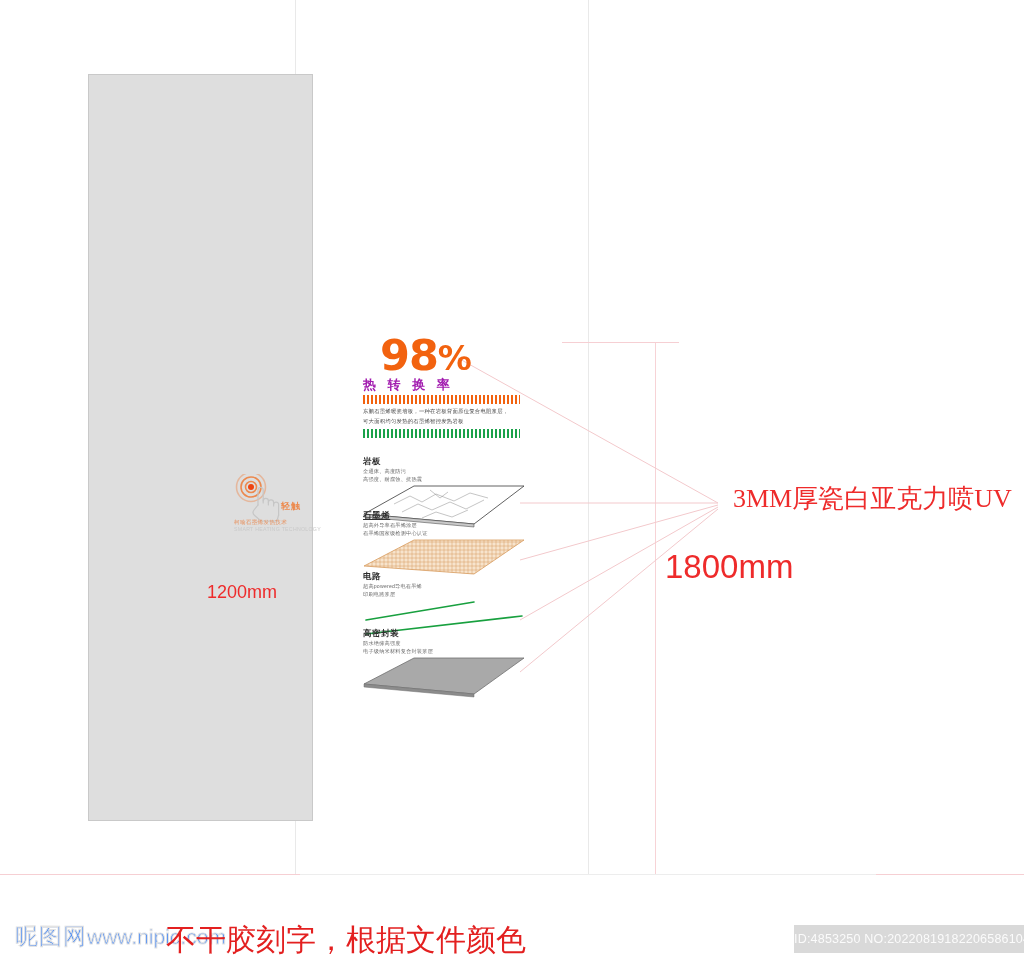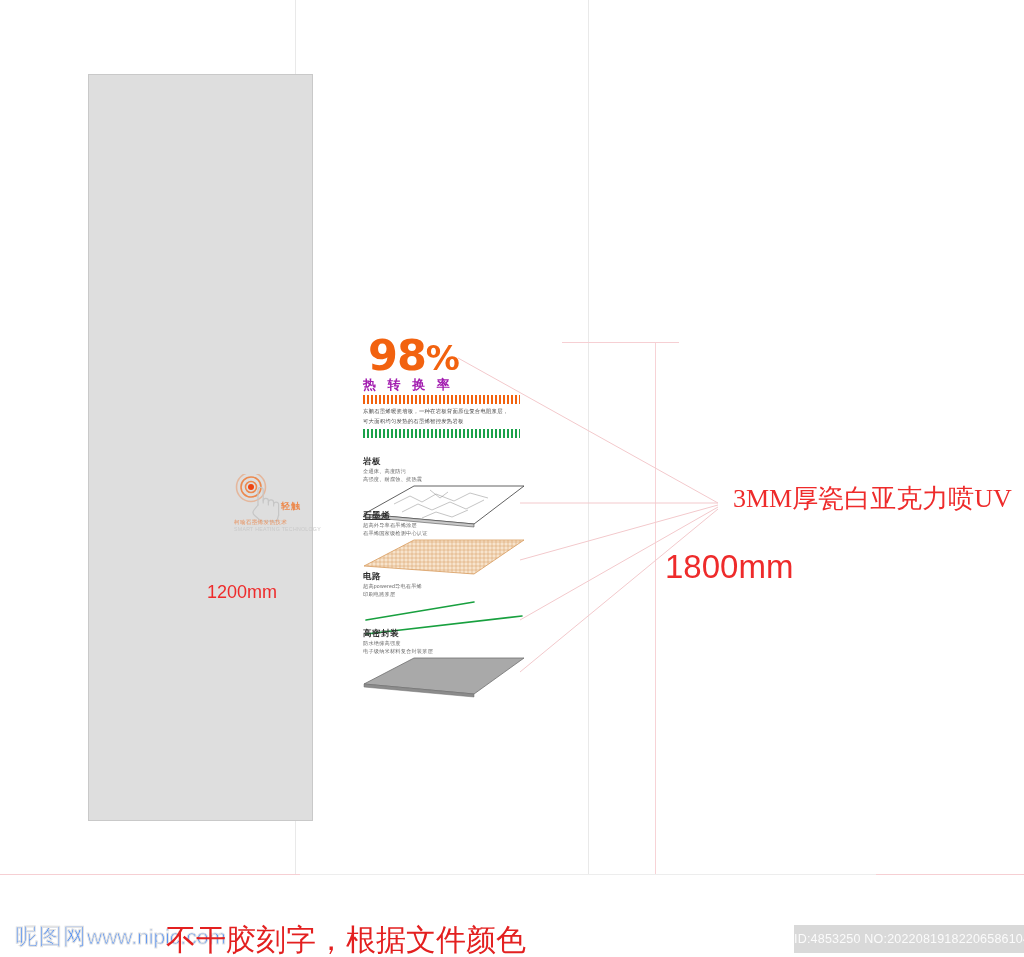--- a/index.html
+++ b/index.html
@@ -114,21 +114,21 @@
   
   #info {
     position: absolute;
     left: 362px;
     top: 334px;
     width: 180px;
     height: 350px;
   }
   #pct {
     position: absolute;
-    left: 6px; top: 0;
+    left: 18px; top: 0;
     font-size: 43px;
     font-weight: bold;
     color: #f2620f;
     letter-spacing: -1px;
     line-height: 43px;
     font-family: "DejaVu Sans", sans-serif;
   }
   #pct .sym { font-size: 34px; }
   #heat-title {
     position: absolute;

